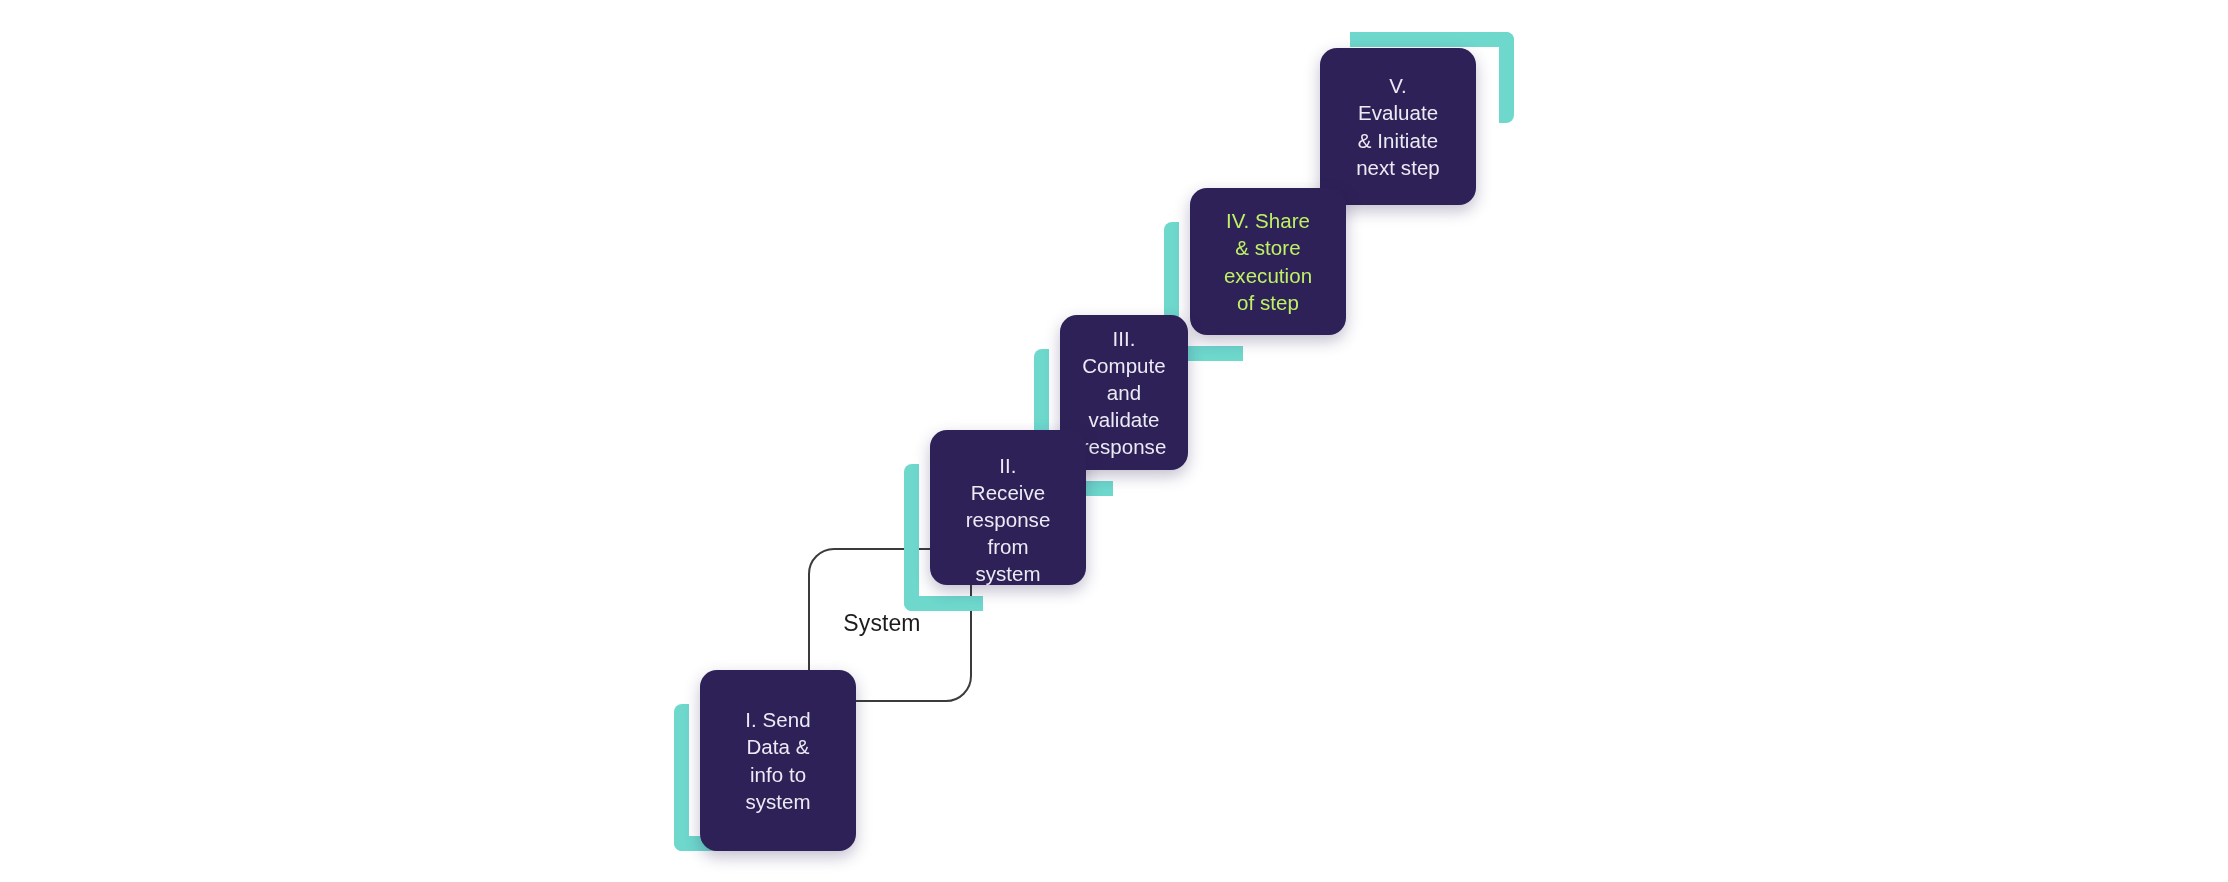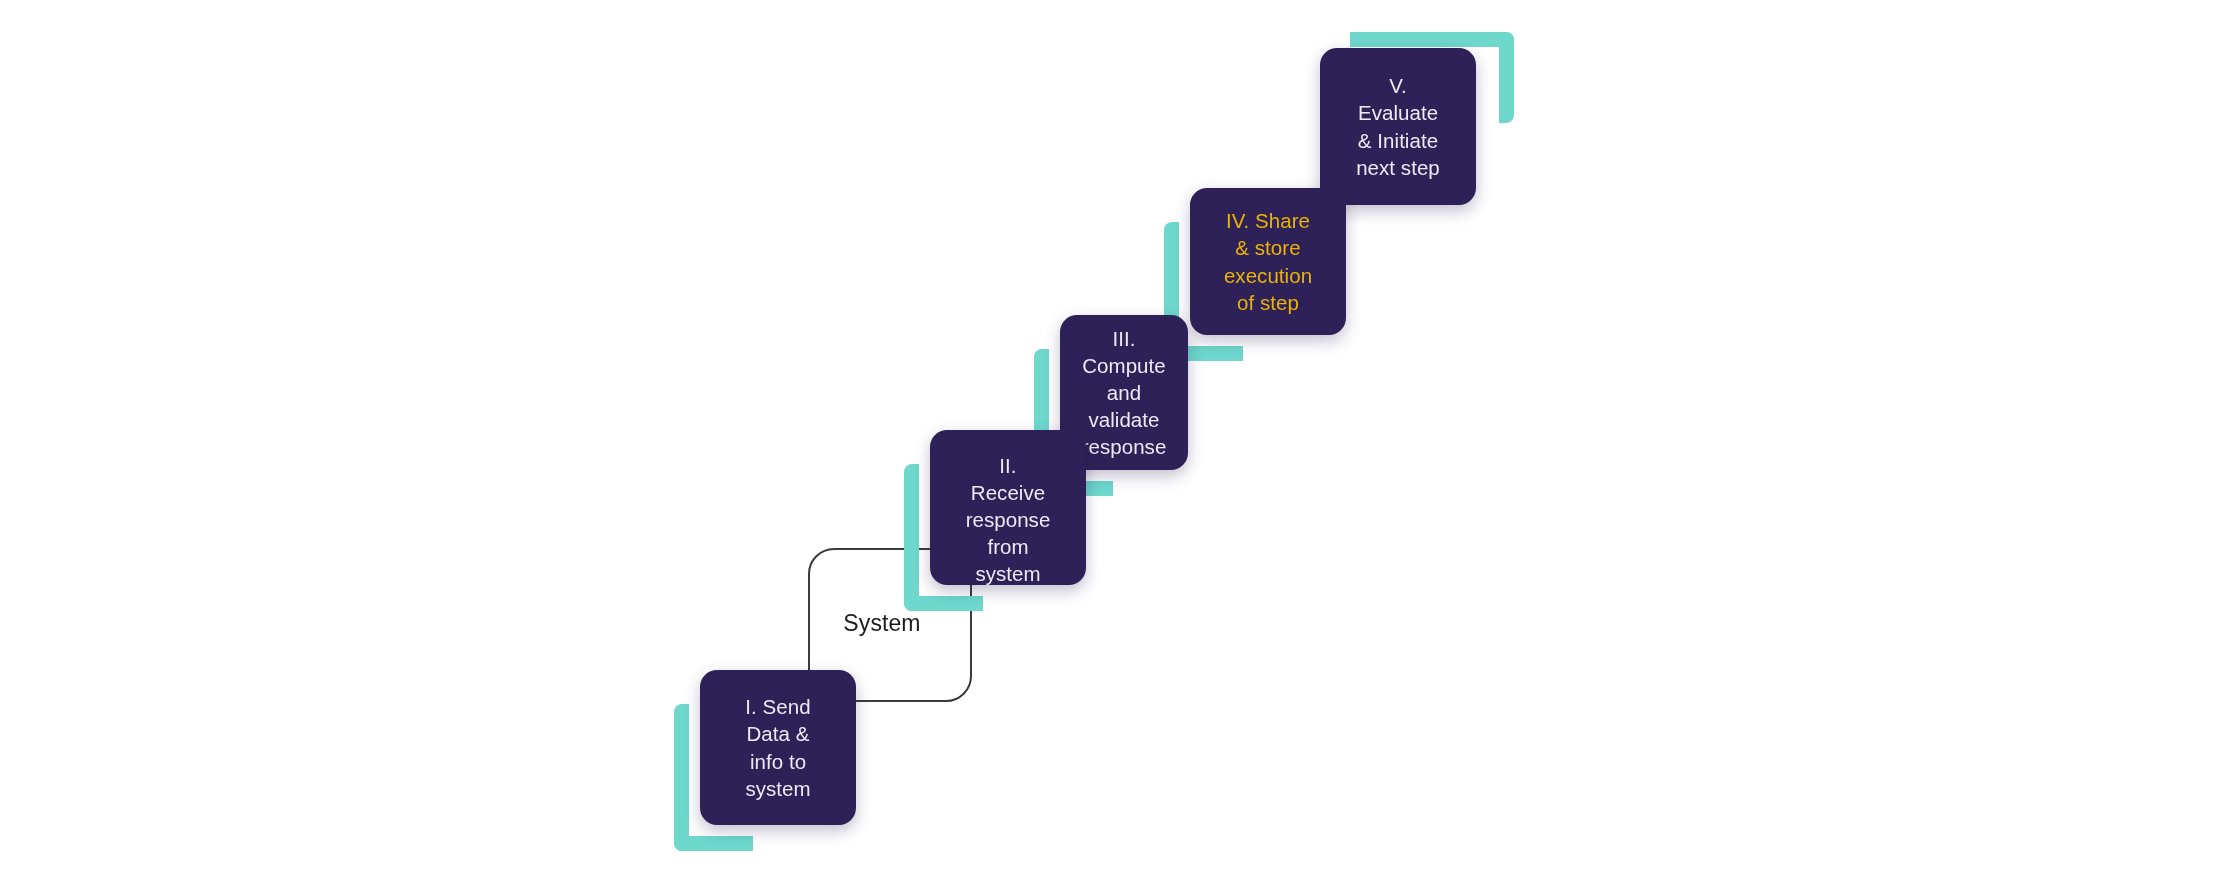--- a/index.html
+++ b/index.html
@@ -131,42 +131,42 @@
       <div class="accent accent-bl" style="color: rgb(110, 216, 205); left: 1164px; top: 222px; width: 79.04px; height: 139px;">
         <div class="bar-v" style="background: rgb(110, 216, 205);"></div>
         <div class="bar-h" style="background: rgb(110, 216, 205);"></div>
       </div>
       <div class="accent accent-tr" style="color: rgb(110, 216, 205); left: 1350px; top: 32px; width: 164px; height: 147px;">
         <div class="bar-h" style="background: rgb(110, 216, 205);"></div>
         <div class="bar-v" style="background: rgb(110, 216, 205); height: 62%;"></div>
       </div>
     </div>
   <div id="card-layer">
-      <div class="step-card" style="left: 700px; top: 670px; width: 156px; height: 155px; background: rgb(46, 33, 87); z-index: 10;">
+      <div class="step-card" style="left: 700px; top: 670px; width: 156px; height: 181px; background: rgb(46, 33, 87); z-index: 10;">
         <span class="step-text" style="color: rgb(236, 234, 244);">I. Send
 Data &amp;
 info to
 system</span>
       </div>
       <div class="step-card" style="left: 930px; top: 430px; width: 156px; height: 155px; background: rgb(46, 33, 87); z-index: 9;">
         <span class="step-text" style="color: rgb(236, 234, 244); margin-top: 24px;">II.
 Receive
 response
 from
 system</span>
       </div>
       <div class="step-card" style="left: 1060px; top: 315px; width: 128px; height: 155px; background: rgb(46, 33, 87); z-index: 8;">
         <span class="step-text" style="color: rgb(236, 234, 244);">III.
 Compute
 and
 validate
 response</span>
       </div>
       <div class="step-card" style="left: 1190px; top: 188px; width: 156px; height: 147px; background: rgb(46, 33, 87); z-index: 7;">
-        <span class="step-text" style="color: #eab308;">IV. Share
+        <span class="step-text" style="color: #bef264;">IV. Share
 &amp; store
 execution
 of step</span>
       </div>
       <div class="step-card" style="left: 1320px; top: 48px; width: 156px; height: 157px; background: rgb(46, 33, 87); z-index: 6;">
         <span class="step-text" style="color: rgb(236, 234, 244);">V.
 Evaluate
 &amp; Initiate
 next step</span>
       </div>

